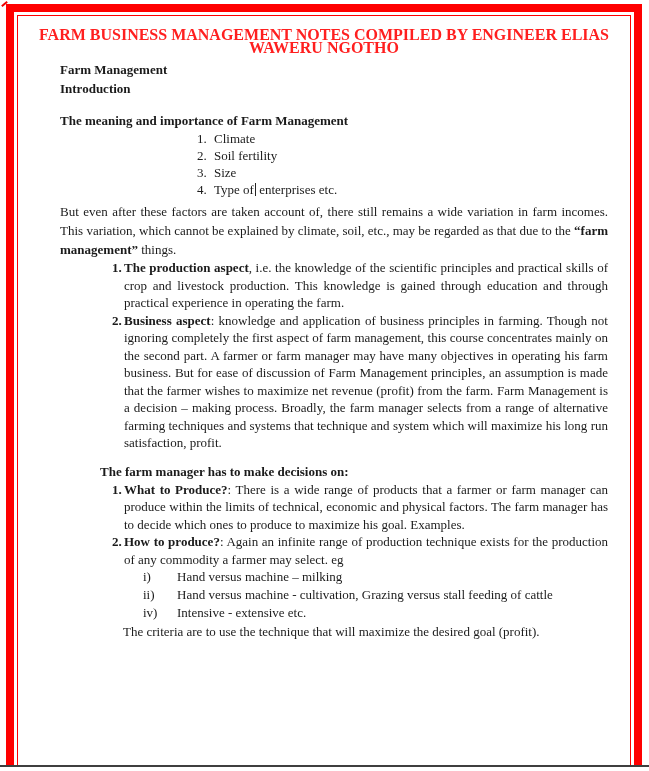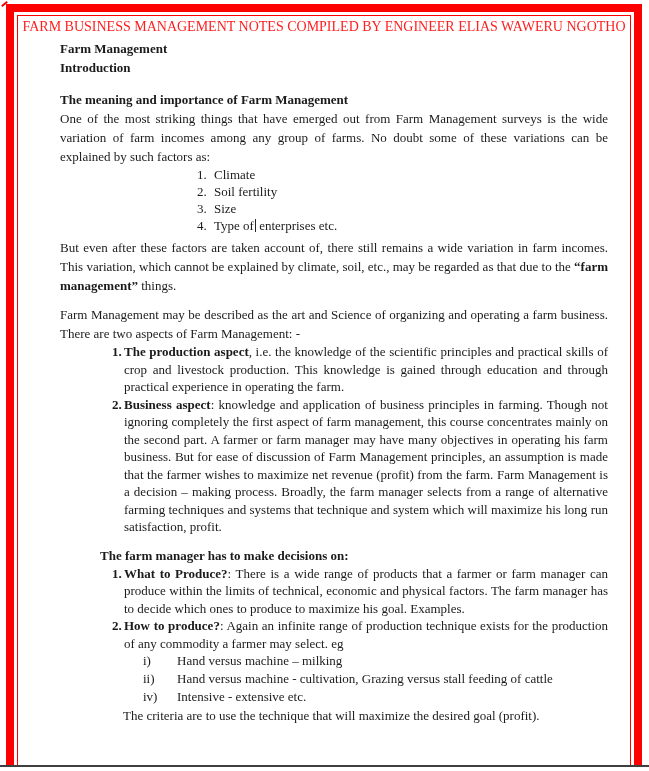--- a/index.html
+++ b/index.html
@@ -18,22 +18,22 @@
   .border-inner {
     position:absolute; left:17px; top:15px; right:18px; bottom:4px;
     border:1.5px solid #ff0000; border-bottom:none;
   }
   .bottom-edge {
     position:absolute; left:0; right:0; top:765px; height:2px;
     background:#3f3f3f;
   }
   .page { position:absolute; left:19px; top:17px; right:20px; bottom:2px; }
   .banner {
-    padding-top:3px; text-align:center; font-weight:normal;
-    font-size:14px; line-height:13px; color:#ff1f1f;
+    padding-top:11px; text-align:center; font-weight:bold;
+    font-size:16px; line-height:13px; color:#ff1f1f;
   }
   .content { margin:0 21px 0 41px; font-size:13px; color:#1b1b1b; }
   p { margin:0; }
   .title-block { margin-top:6px; font-weight:bold; line-height:19px; }
   .section-heading { margin-top:13px; font-weight:bold; line-height:19px; }
   .para { line-height:19px; text-align:justify; }
   .list .li { display:flex; }
   .list .num { flex:none; }
   .list .txt { flex:1; }
   .factors { margin-left:137px; line-height:17px; }
@@ -67,21 +67,20 @@
   <div class="page">
     <div class="banner">FARM BUSINESS MANAGEMENT NOTES COMPILED BY ENGINEER ELIAS WAWERU NGOTHO</div>
 
     <div class="content">
       <div class="title-block">
         <p>Farm Management</p>
         <p>Introduction</p>
       </div>
 
       <p class="section-heading">The meaning and importance of Farm Management</p>
-      <p class="para">One of the most striking things that have emerged out from Farm Management surveys is the wide variation of farm incomes among any group of farms.  No doubt some of these variations can be explained by such factors as:</p>
 
       <div class="list factors">
         <div class="li">
           <span class="num">1.</span>
           <span class="txt">Climate</span>
         </div>
         <div class="li">
           <span class="num">2.</span>
           <span class="txt">Soil fertility</span>
         </div>
@@ -90,21 +89,20 @@
           <span class="txt">Size</span>
         </div>
         <div class="li">
           <span class="num">4.</span>
           <span class="txt"><span>Type of</span><span class="caret"></span><span>enterprises etc.</span></span>
         </div>
       </div>
 
       <p class="para variation"><span>But even after these factors are taken account of, there still remains a wide variation in farm incomes. This variation, which cannot be explained by climate, soil, etc., may be regarded as that due to the </span><b>“farm management”</b><span> things.</span></p>
 
-      <p class="para definition">Farm Management may be described as the art and Science of organizing and operating a farm business. There are two aspects of Farm Management: -</p>
 
       <div class="list aspects">
         <div class="li">
           <span class="num">1.</span>
           <span class="txt"><b>The production aspect</b><span>, i.e. the knowledge of the scientific principles and practical skills of crop and livestock production.  This knowledge is gained through education and through practical experience in operating the farm.</span></span>
         </div>
         <div class="li">
           <span class="num">2.</span>
           <span class="txt"><b>Business aspect</b><span>: knowledge and application of business principles in farming. Though not ignoring completely the first aspect of farm management, this course concentrates mainly on the second part. A farmer or farm manager may have many objectives in operating his farm business.  But for ease of discussion of Farm Management principles, an assumption is made that the farmer wishes to maximize net revenue (profit) from the farm. Farm Management is a decision – making process. Broadly, the farm manager selects from a range of alternative farming techniques and systems that technique and system which will maximize his long run satisfaction, profit.</span></span>
         </div>

